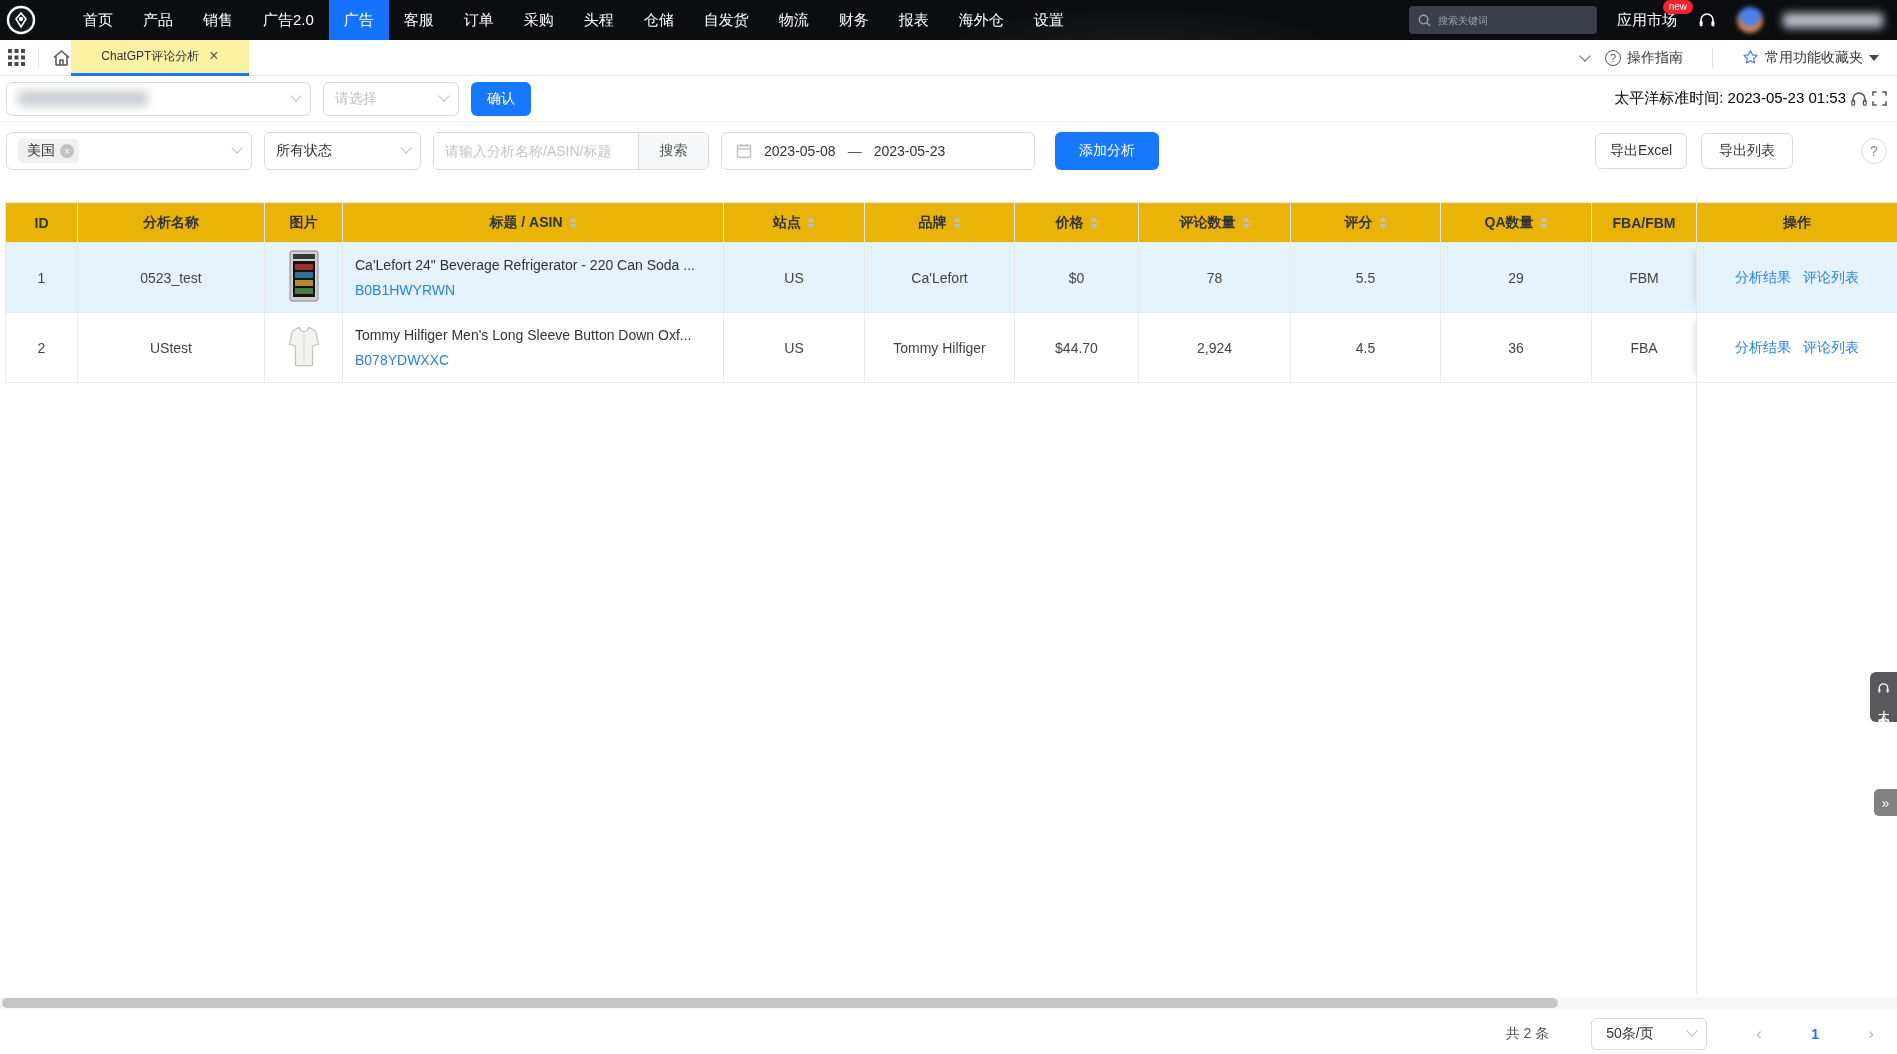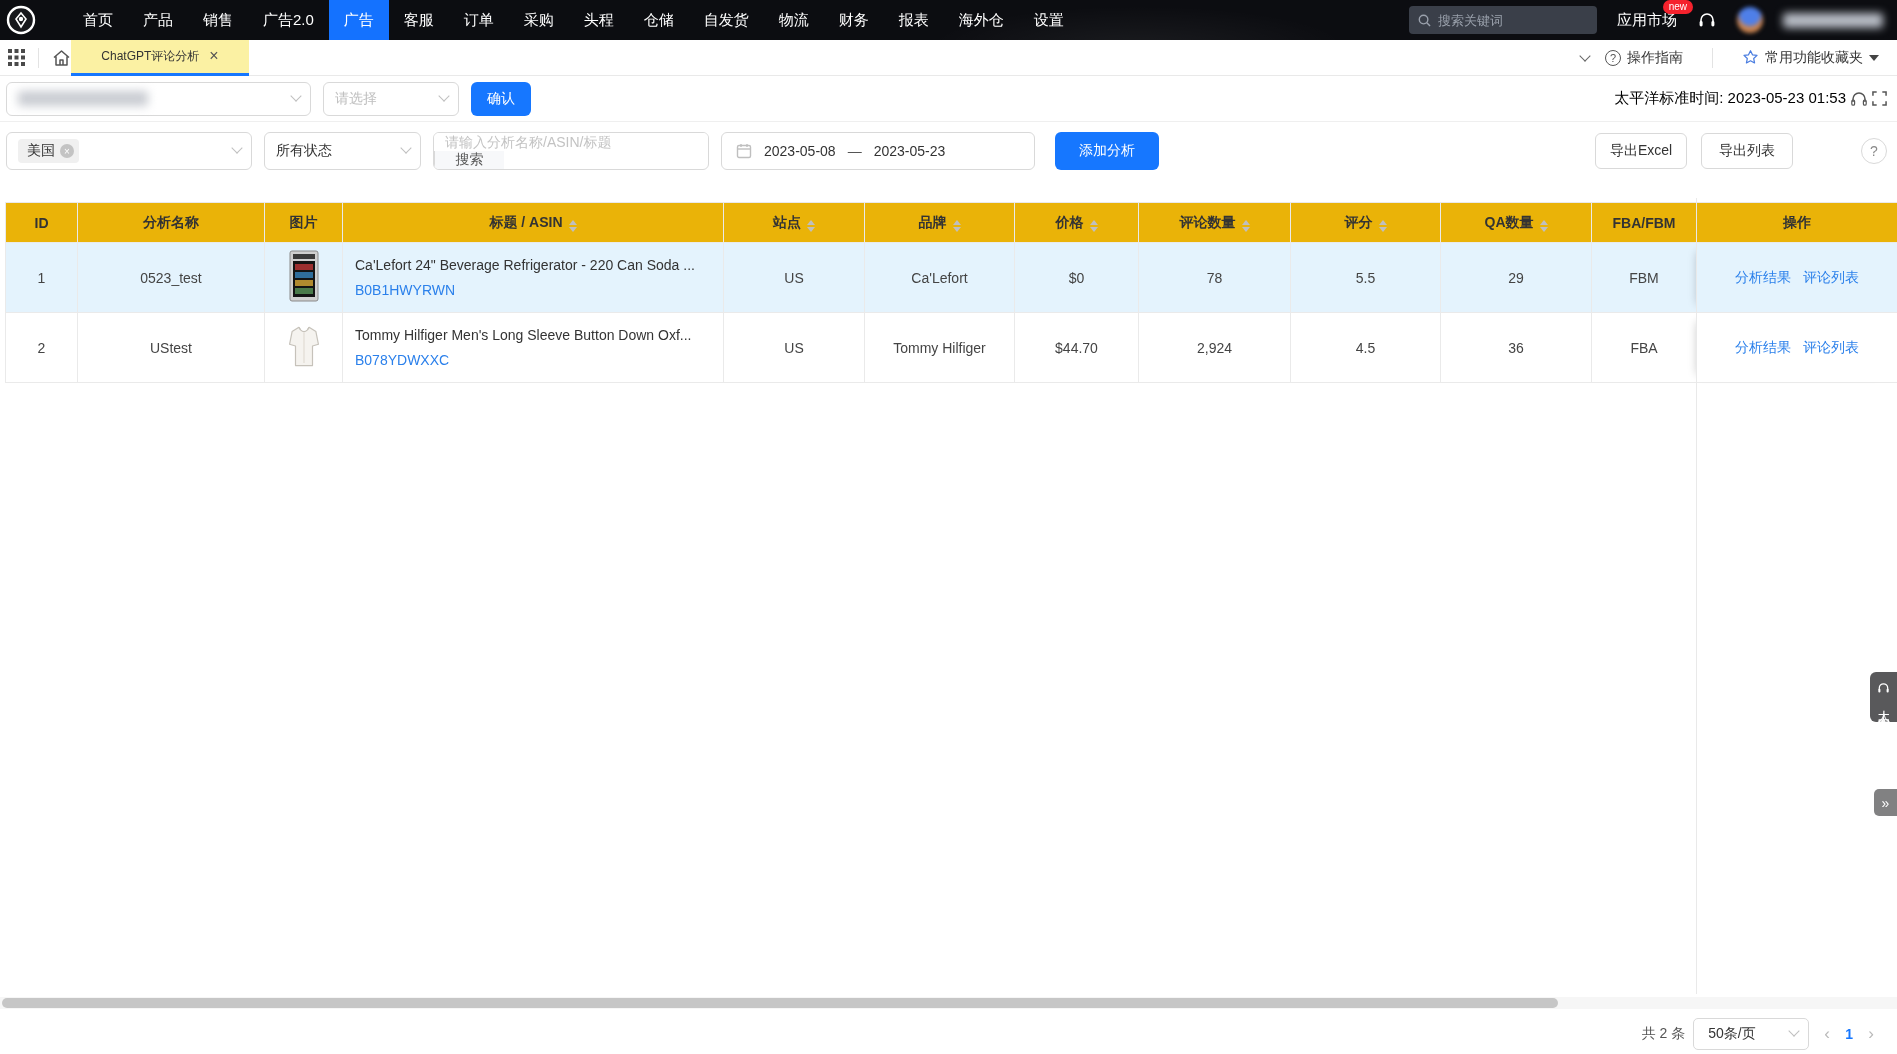--- a/index.html
+++ b/index.html
@@ -10,21 +10,21 @@
   
   .topnav{display:flex;align-items:stretch;height:40px;background:#0c0d11;
     background-image:radial-gradient(ellipse 300px 60px at 60% 120%,rgba(255,255,255,.06),transparent 70%);}
   .logo{width:30px;height:30px;margin:5px 4px 0 6px;}
   .nav-menu{display:flex;align-items:stretch;margin-left:28px;}
   .nav-item{display:flex;align-items:center;padding:0 15px;color:#fff;font-size:15px;cursor:pointer;white-space:nowrap;}
   .nav-item.active{background:#1472ff;}
   .nav-right{margin-left:auto;display:flex;align-items:center;gap:20px;padding-right:14px;}
   .nav-search{display:flex;align-items:center;gap:7px;width:188px;height:28px;background:#3a3f49;
     border-radius:4px;padding:0 9px;}
-  .nav-search input{flex:1;background:transparent;border:none;outline:none;color:#cfd4dc;font-size:13px;width:100px;}
+  .nav-search input{flex:1;background:transparent;border:none;outline:none;color:#cfd4dc;font-size:10px;width:100px;}
   .nav-search input::placeholder{color:#9aa1ac;}
   .appmarket{position:relative;color:#fff;font-size:15px;cursor:pointer;}
   .new-badge{position:absolute;top:-11px;right:-16px;background:#f5222d;color:#fff;font-size:10px;
     line-height:14px;padding:0 6px;border-radius:8px;}
   .avatar{width:26px;height:26px;border-radius:50%;
     background:radial-gradient(circle at 50% 30%,#4f7fe8 0 45%,#c98350 55% 100%);filter:blur(2px);}
   .name-blur{width:100px;height:15px;border-radius:3px;background:#b9bec7;filter:blur(4px);}
 
   
   .tabbar{display:flex;align-items:center;height:36px;background:#fff;border-bottom:1px solid #e9e9e9;padding:0 8px;}
@@ -57,21 +57,21 @@
   .confirm-btn{width:60px;height:34px;}
   .t1-right{margin-left:auto;display:flex;align-items:center;gap:3px;color:#000000;font-size:15px;}
 
   .toolbar2{display:flex;align-items:center;height:58px;padding:0 10px 0 6px;gap:12px;background:#fff;}
   .sel-country{width:246px;height:38px;}
   .tag{display:flex;align-items:center;gap:5px;background:#f0f0f0;border-radius:4px;padding:3px 5px 3px 9px;font-size:14px;color:#333;}
   .tag-x{display:inline-flex;align-items:center;justify-content:center;width:14px;height:14px;border-radius:50%;
     background:#c3c3c3;color:#fff;font-size:10px;cursor:pointer;}
   .tag-x::before{content:"×";}
   .sel-status{width:157px;height:38px;}
-  .input-group{display:flex;width:276px;height:38px;border:1px solid #d9d9d9;border-radius:6px;overflow:hidden;background:#fff;flex-direction:column;}
+  .input-group{display:flex;width:276px;height:38px;border:1px solid #d9d9d9;border-radius:6px;overflow:hidden;background:#fff;}
   .input-group input{flex:1;border:none;outline:none;padding:0 11px;font-size:14px;color:#333;min-width:0;}
   .input-group input::placeholder{color:#c3c3c3;}
   .search-btn{width:70px;border:none;border-left:1px solid #d9d9d9;background:#f7f8fa;color:#595959;font-size:14px;cursor:pointer;}
   .daterange{display:flex;align-items:center;gap:12px;width:314px;height:38px;border:1px solid #d9d9d9;
     border-radius:6px;padding:0 14px;font-size:14px;color:#333;background:#fff;}
   .daterange .sep{color:#555;}
   .add-btn{width:104px;height:38px;margin-left:8px;}
   .t2-right{margin-left:auto;display:flex;align-items:center;}
   .btn-plain{width:92px;height:36px;display:flex;align-items:center;justify-content:center;background:#fff;
     border:1px solid #d9d9d9;border-radius:6px;font-size:14px;color:#333;cursor:pointer;}
@@ -80,38 +80,38 @@
     justify-content:center;color:#8a8a8a;font-size:14px;margin-left:68px;cursor:pointer;background:#fff;}
   .help-circle::before{content:"?";}
 
   
   .tbl-wrap{margin:22px 0 0 5px;}
   table{border-collapse:collapse;table-layout:fixed;width:1892px;}
   th,td{border:1px solid #eaeaea;text-align:center;font-size:14px;}
   thead th{height:40px;background:#eab308;color:#333;font-weight:bold;}
   tbody td{height:70px;color:#444;background:#fff;}
   tr.hl td{background:#e4f3fd;}
-  .th-inner{display:flex;align-items:flex-end;justify-content:center;gap:6px;}
+  .th-inner{display:flex;align-items:center;justify-content:center;gap:6px;}
   .sorter{display:inline-flex;flex-direction:column;gap:2px;cursor:pointer;}
   .sorter i{display:block;width:0;height:0;border-left:4.5px solid transparent;border-right:4.5px solid transparent;}
   .sorter .up{border-bottom:5.5px solid #bfbfbf;}
   .sorter .down{border-top:5.5px solid #bfbfbf;}
   td.title-cell{text-align:left;padding:0 12px;}
   .prod-title{color:#333;white-space:nowrap;overflow:hidden;margin-bottom:9px;}
   a.link{color:#2b80eb;text-decoration:none;cursor:pointer;}
   td.op{box-shadow:-9px 0 9px -9px rgba(0,0,0,.22);}
   .op-links{display:flex;justify-content:center;gap:12px;}
   .fixed-col-line{position:absolute;left:1696px;top:198px;width:1px;height:796px;background:#e9e9e9;
     box-shadow:-9px 0 10px -7px rgba(0,0,0,.12);}
 
   
   .hscroll{position:absolute;left:0;top:997px;width:1897px;height:12px;background:#f6f6f6;}
   .hscroll .thumb{position:absolute;left:2px;top:1px;width:1556px;height:10px;border-radius:6px;background:#c6c6c6;cursor:pointer;}
   .pagination{position:absolute;left:0;top:1016px;width:1897px;height:36px;display:flex;align-items:center;
-    justify-content:flex-end;gap:8px;padding-right:16px;font-size:14px;color:#555;background:#fff;}
+    justify-content:flex-end;gap:42px;padding-right:16px;font-size:14px;color:#555;background:#fff;}
   .page-size{position:relative;display:flex;align-items:center;width:116px;height:32px;border:1px solid #d9d9d9;
     border-radius:5px;padding:0 26px 0 14px;cursor:pointer;}
   .pg-arrow{color:#b9b9b9;font-size:17px;cursor:pointer;width:20px;text-align:center;}
   .pg-prev::before{content:"‹";}
   .pg-next::before{content:"›";}
   .pg-num{color:#1677ff;font-weight:bold;cursor:pointer;}
 
   
   .cs-widget{position:absolute;right:0;top:672px;width:27px;padding:9px 0 10px;background:rgba(25,25,28,.72);
     border-radius:6px 0 0 6px;display:flex;flex-direction:column;align-items:center;gap:5px;color:#fff;cursor:pointer;}

